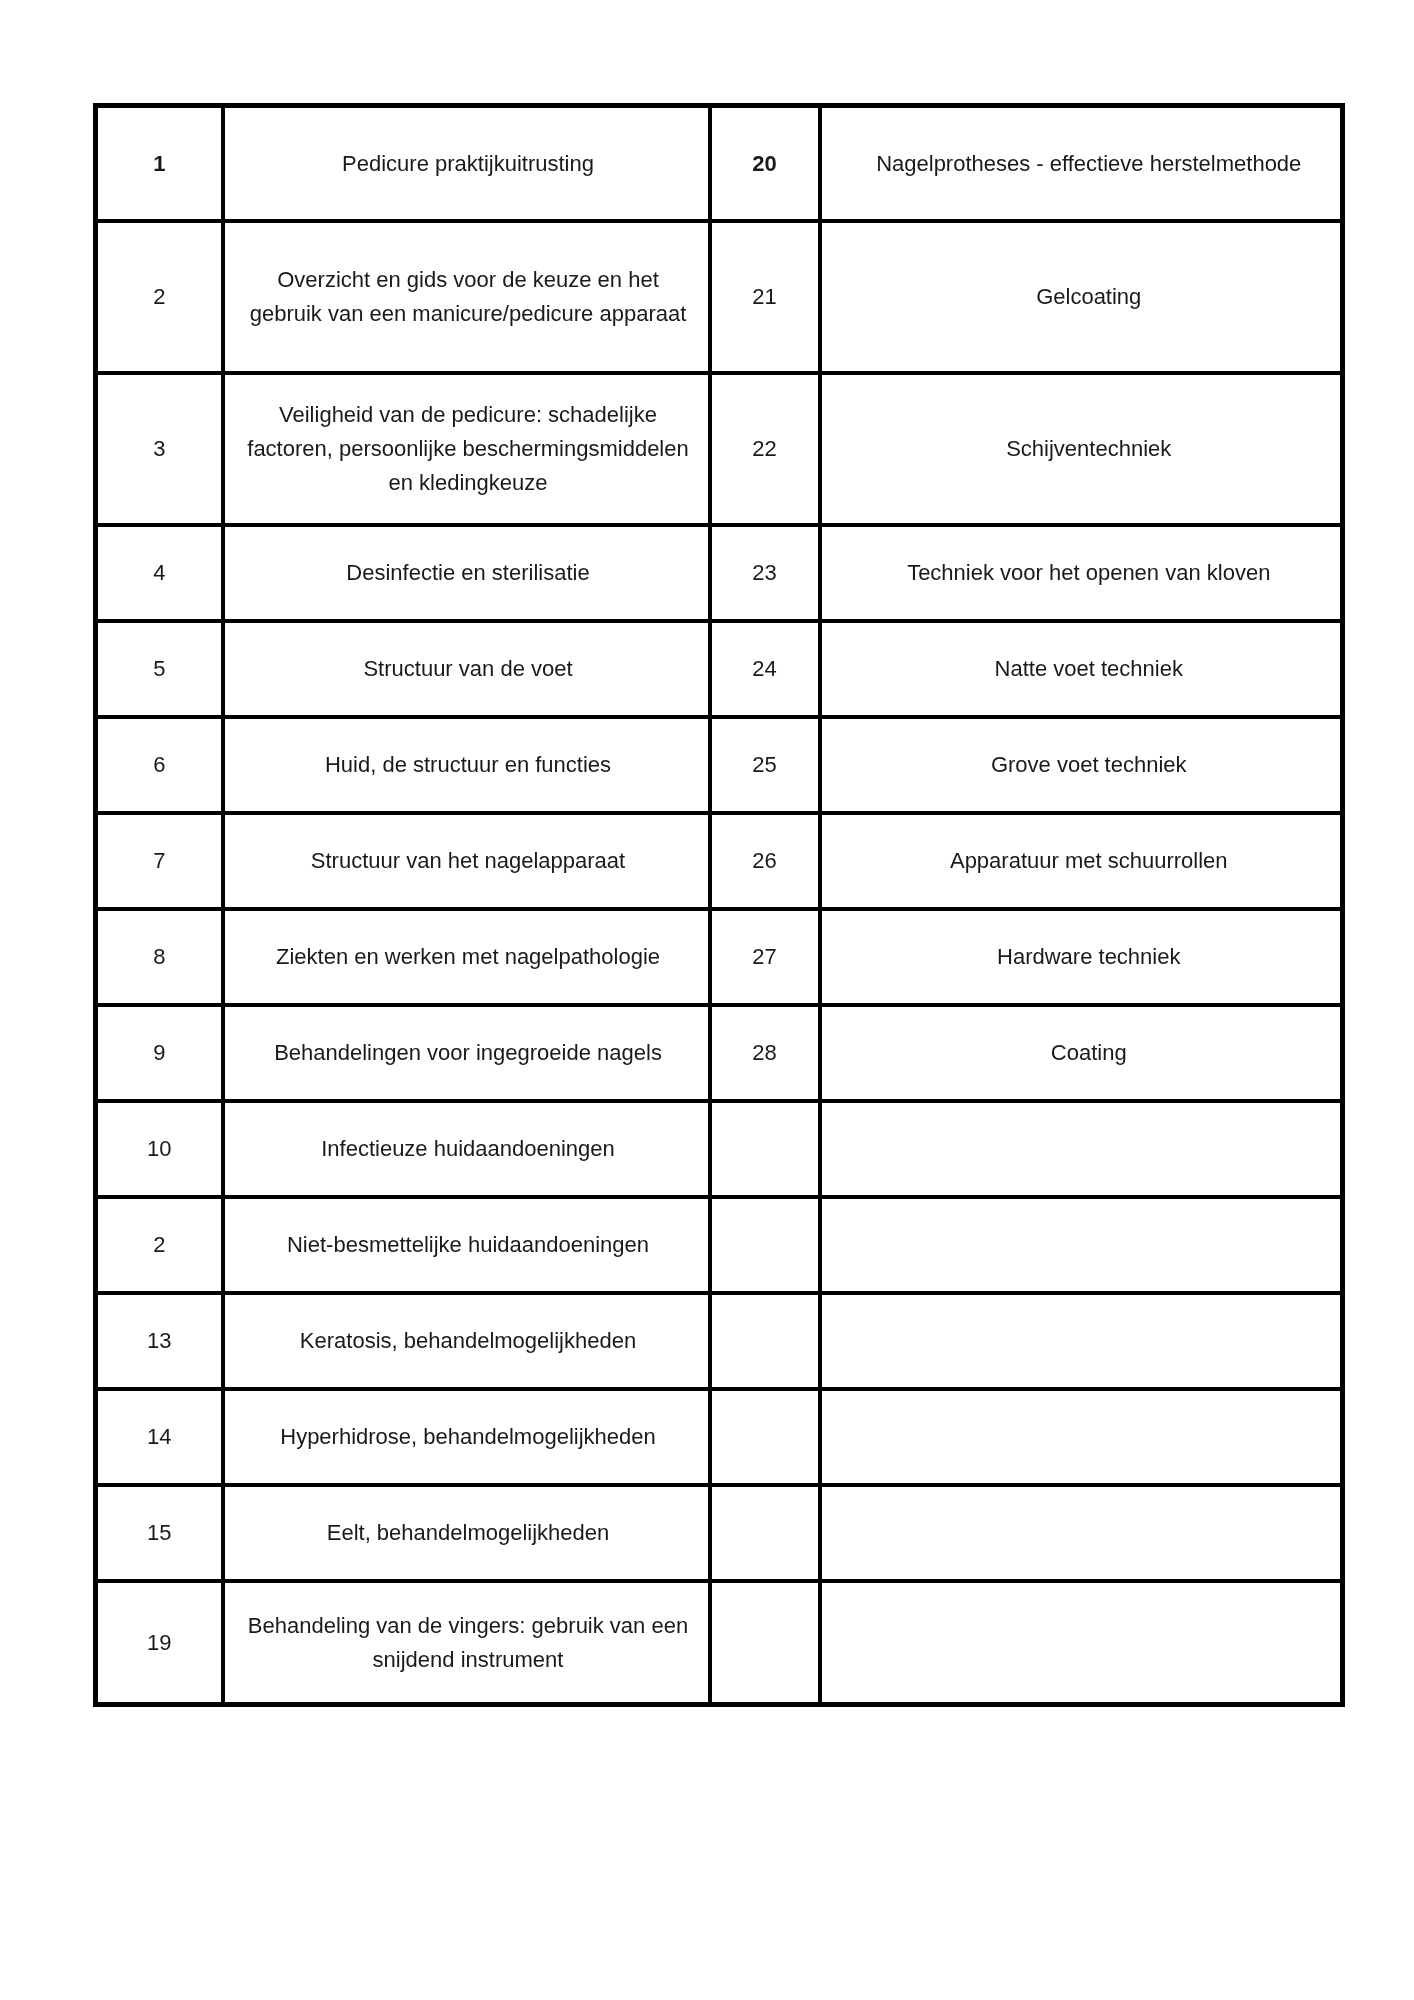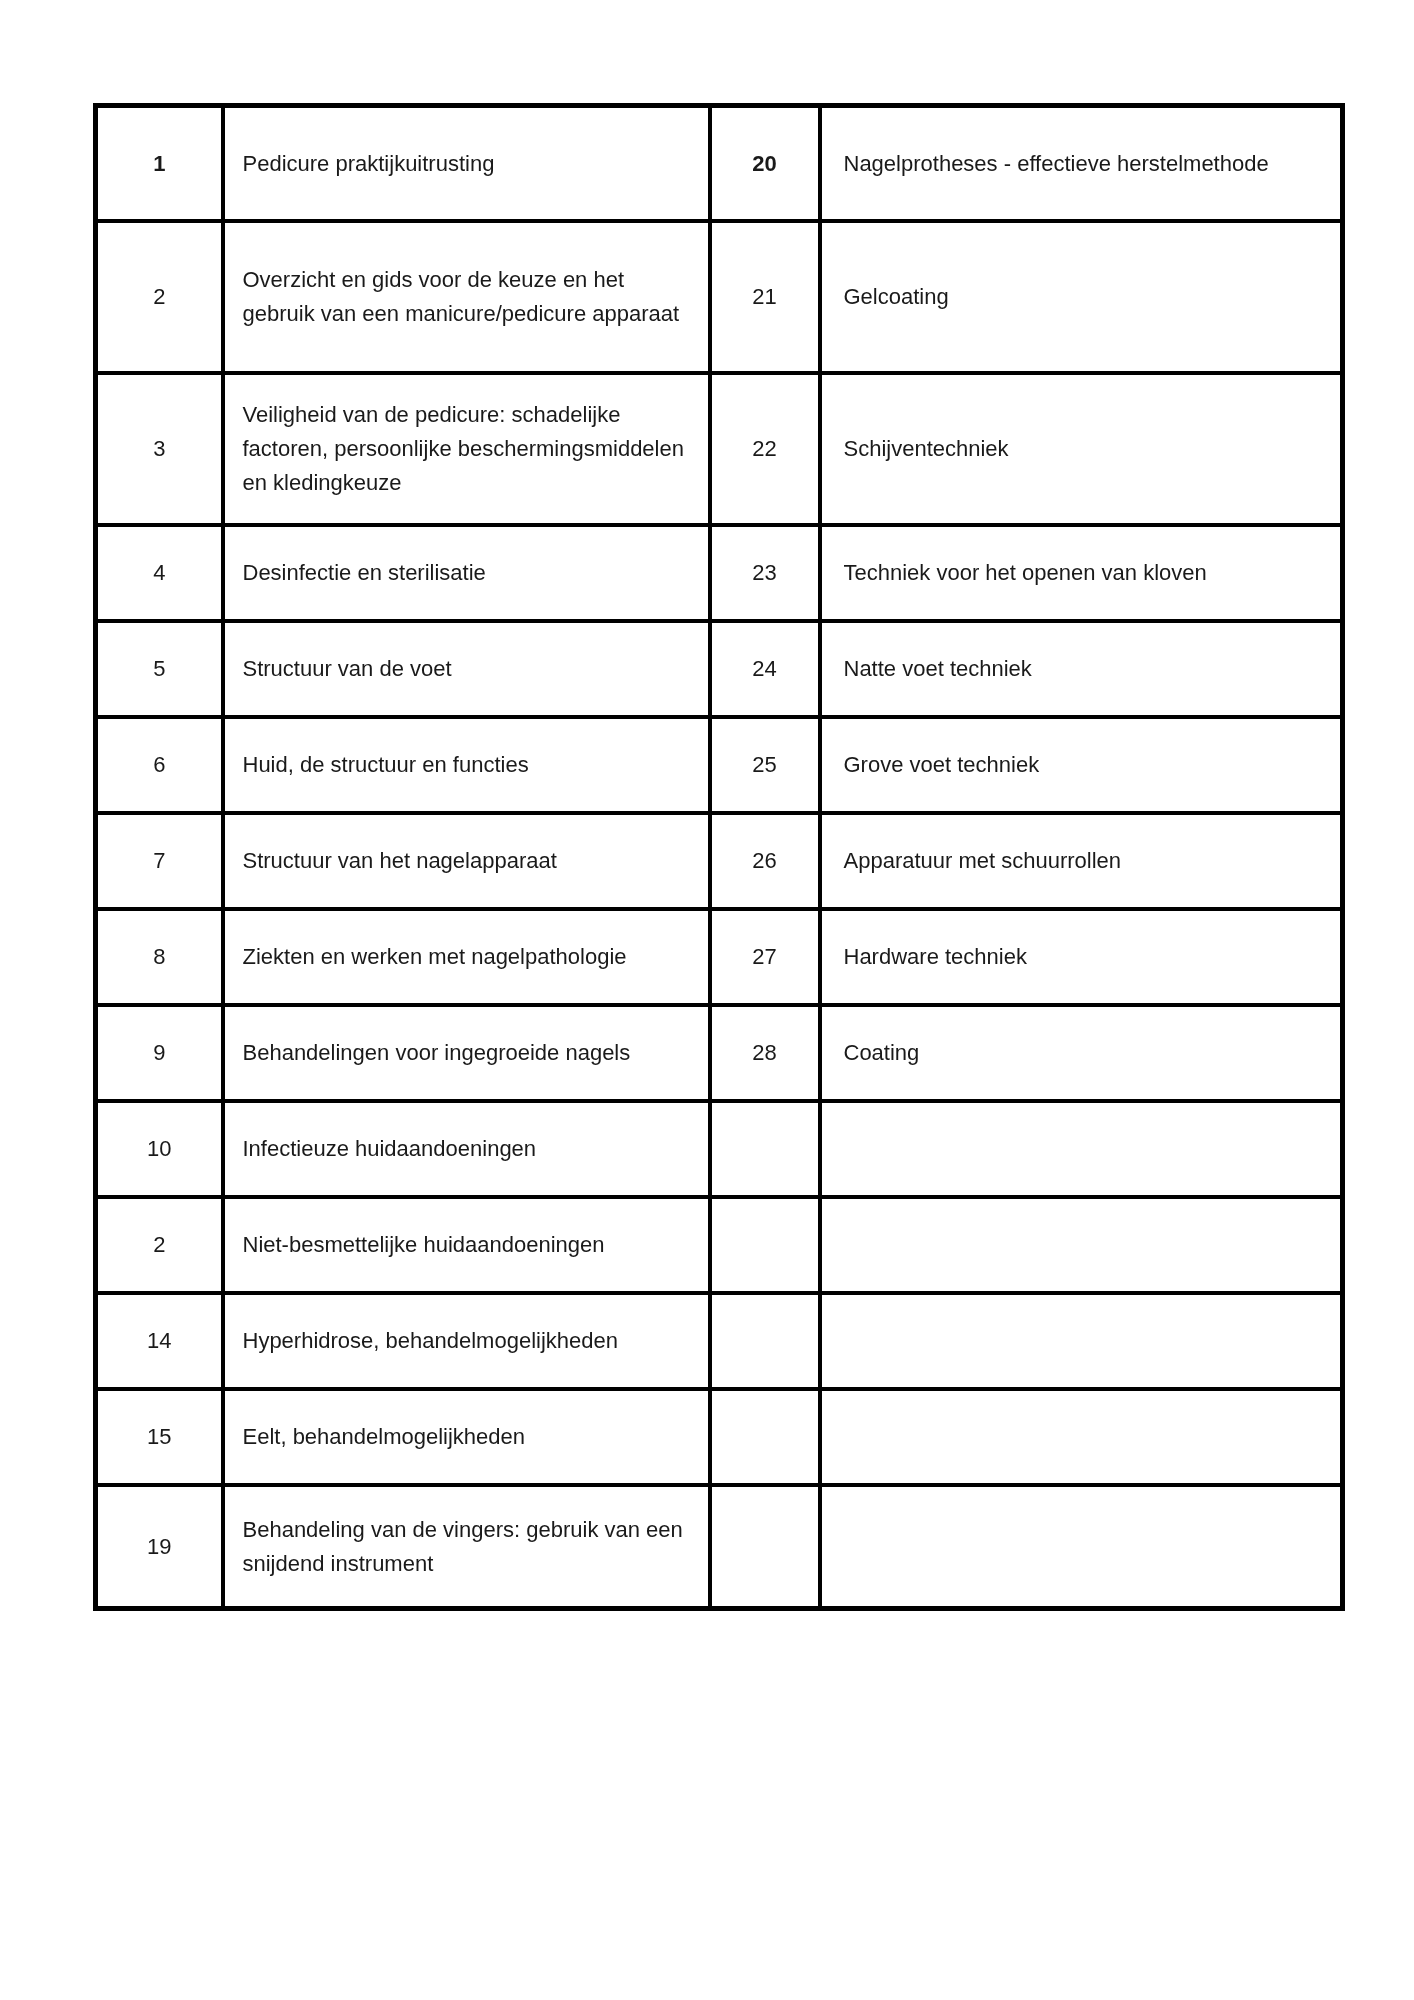--- a/index.html
+++ b/index.html
@@ -35,21 +35,21 @@
   }
   td.num {
     text-align: center;
     font-size: 26px;
     font-weight: 400;
   }
   td.num.bold {
     font-weight: 700;
   }
   td.txt {
-    text-align: left;
+    text-align: center;
     padding: 6px 14px 6px 18px;
   }
   td.txt-r {
     padding: 6px 6px 6px 22px;
   }
   tr.h-1  td { height: 99px; }  
   tr.h-3  td { height: 136px; } 
   tr.h-2  td { height: 107px; } 
   tr.h-s  td { height: 80px; }  
 </style>
@@ -125,20 +125,26 @@
     <td class="num"></td>
     <td class="txt txt-r"></td>
   </tr>
         <tr class="h-s">
     <td class="num">2</td>
     <td class="txt">Niet-besmettelijke huidaandoeningen</td>
     <td class="num"></td>
     <td class="txt txt-r"></td>
   </tr>
         <tr class="h-s">
+    <td class="num">13</td>
+    <td class="txt">Keratosis, behandelmogelijkheden</td>
+    <td class="num"></td>
+    <td class="txt txt-r"></td>
+  </tr>
+        <tr class="h-s">
     <td class="num">14</td>
     <td class="txt">Hyperhidrose, behandelmogelijkheden</td>
     <td class="num"></td>
     <td class="txt txt-r"></td>
   </tr>
         <tr class="h-s">
     <td class="num">15</td>
     <td class="txt">Eelt, behandelmogelijkheden</td>
     <td class="num"></td>
     <td class="txt txt-r"></td>

